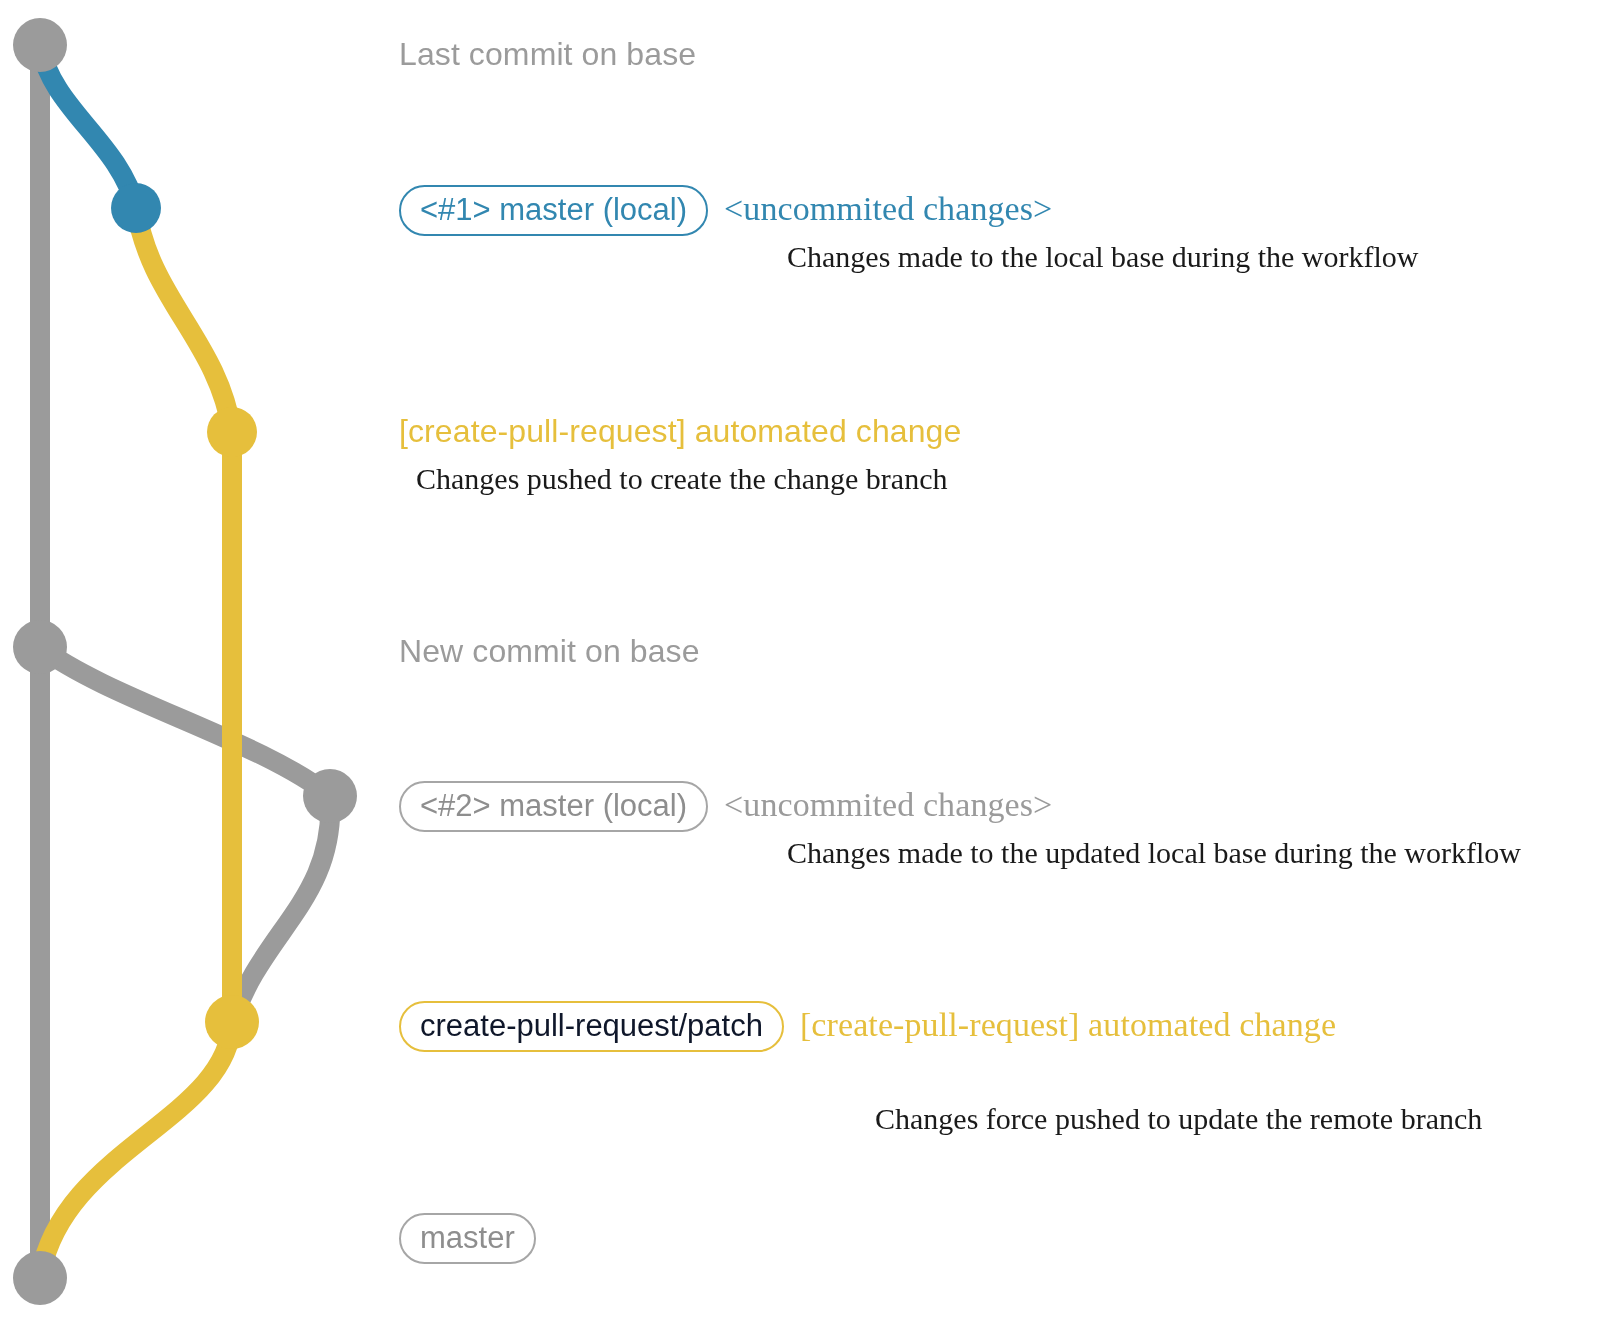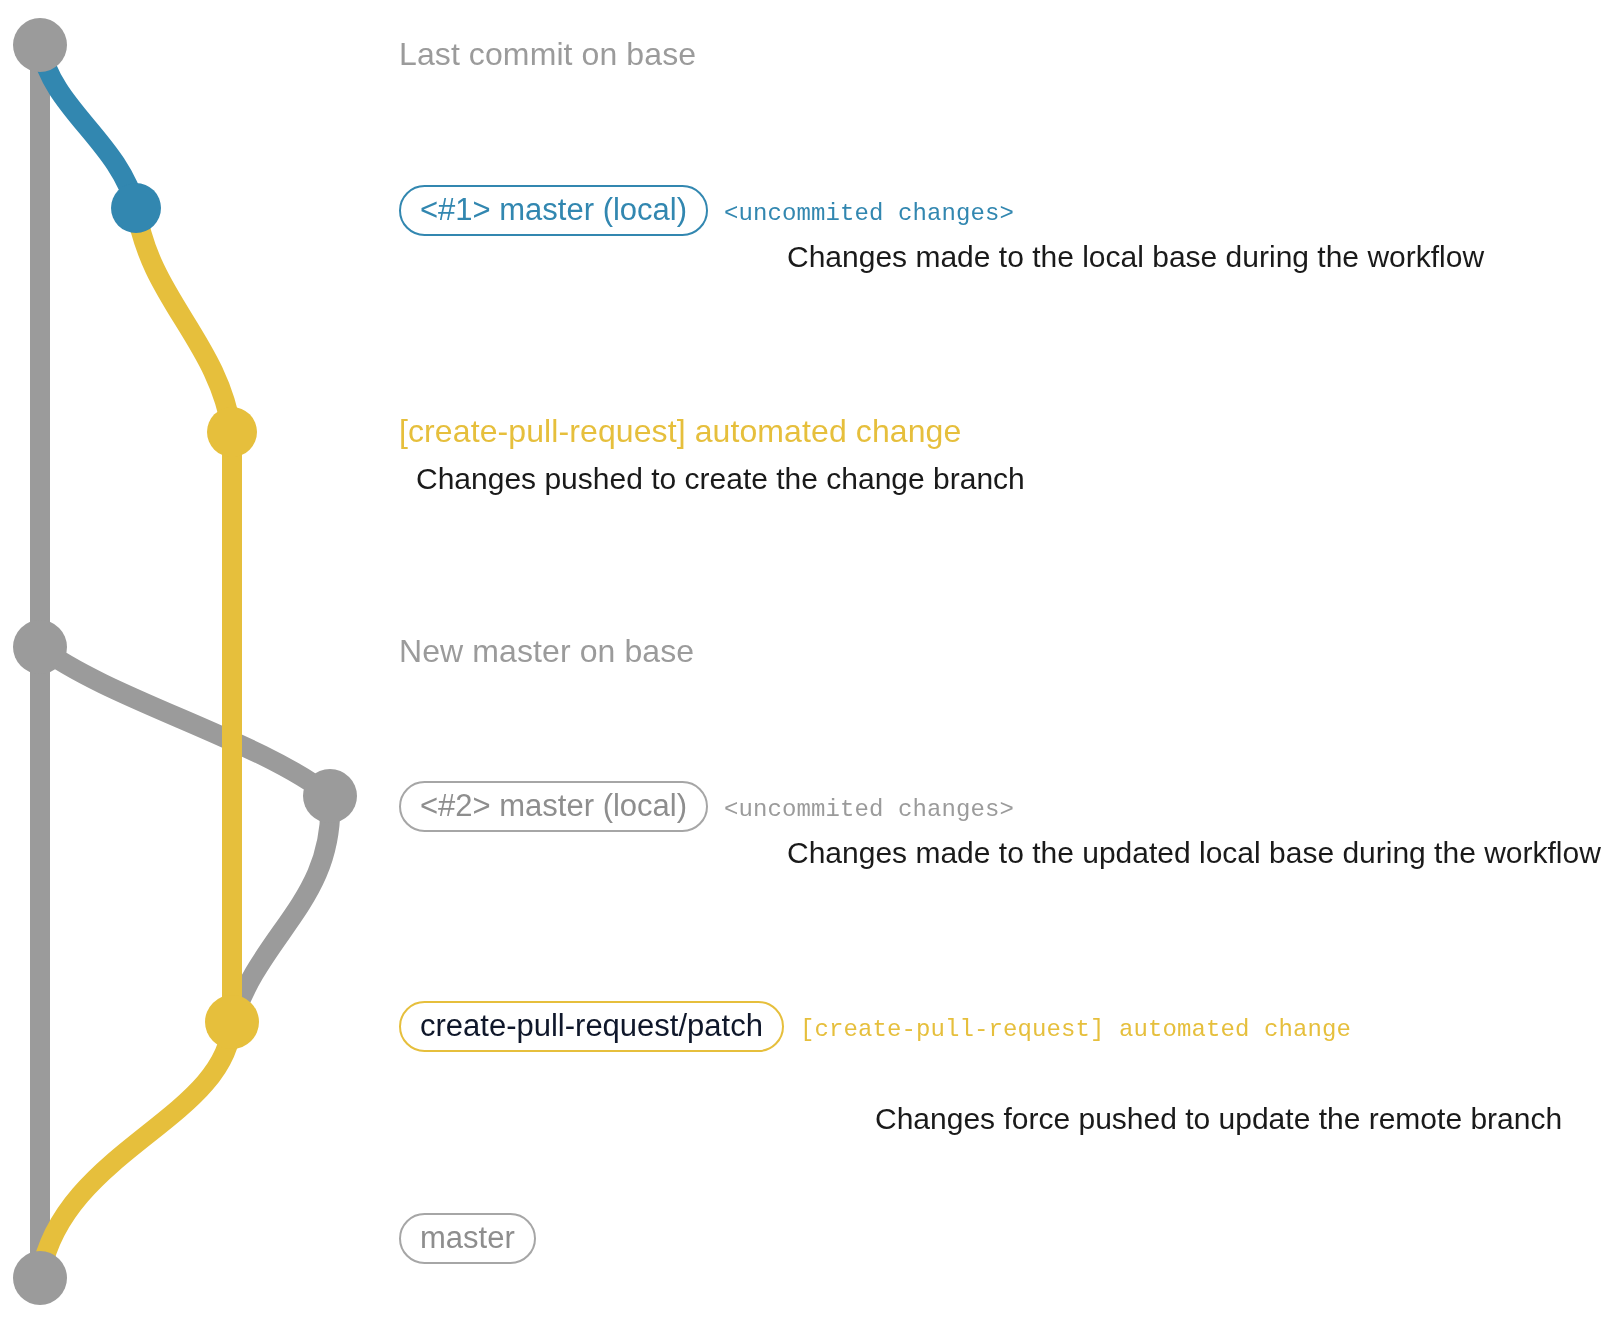--- a/index.html
+++ b/index.html
@@ -54,32 +54,32 @@
     font-size: 31px;
     line-height: 1;
     color: #9b9b9b;
     background: transparent;
   }
   .pill.blue { border-color: #3287b0; color: #3287b0; }
   .pill.yellow { border-color: #e6bf3c; color: #0f172a; }
   .pill.gray { border-color: #a6a6a6; color: #8e8e8e; }
 
   .commit-msg {
-    font-family: Liberation Mono, monospace;
-    font-size: 24px;
+    font-family: Liberation Serif, serif;
+    font-size: 34px;
     margin-left: 16px;
     letter-spacing: 0.1px;
   }
   .commit-msg.blue { color: #3287b0; }
   .commit-msg.yellow { color: #e6bf3c; }
   .commit-msg.gray { color: #9b9b9b; }
 
   .desc {
     position: absolute;
-    font-family: Liberation Sans, sans-serif;
+    font-family: Liberation Serif, serif;
     font-size: 30px;
     color: #1a1a1a;
     white-space: nowrap;
     text-align: center;
   }
 
   .badge-wrap { display: inline-flex; align-items: center; }
 </style>
 </head>
 <body>
@@ -122,21 +122,21 @@
     <span class="commit-msg blue">&lt;uncommited changes&gt;</span>
   </div>
   <div class="desc" style="left:787px; top:240px;">Changes made to the local base during the workflow</div>
 
   <div class="row" style="left:399px; top:413px;">
     <span class="plain-title" style="color:#e6bf3c;">[create-pull-request] automated change</span>
   </div>
   <div class="desc" style="left:416px; top:462px;">Changes pushed to create the change branch</div>
 
   <div class="row" style="left:399px; top:633px;">
-    <span class="plain-title" style="color:#9b9b9b;">New master on base</span>
+    <span class="plain-title" style="color:#9b9b9b;">New commit on base</span>
   </div>
 
   <div class="row" style="left:399px; top:781px;">
     <span class="badge-wrap">
       <span class="pill gray">&lt;#2&gt; master (local)</span>
     </span>
     <span class="commit-msg gray">&lt;uncommited changes&gt;</span>
   </div>
   <div class="desc" style="left:787px; top:836px;">Changes made to the updated local base during the workflow</div>
 

